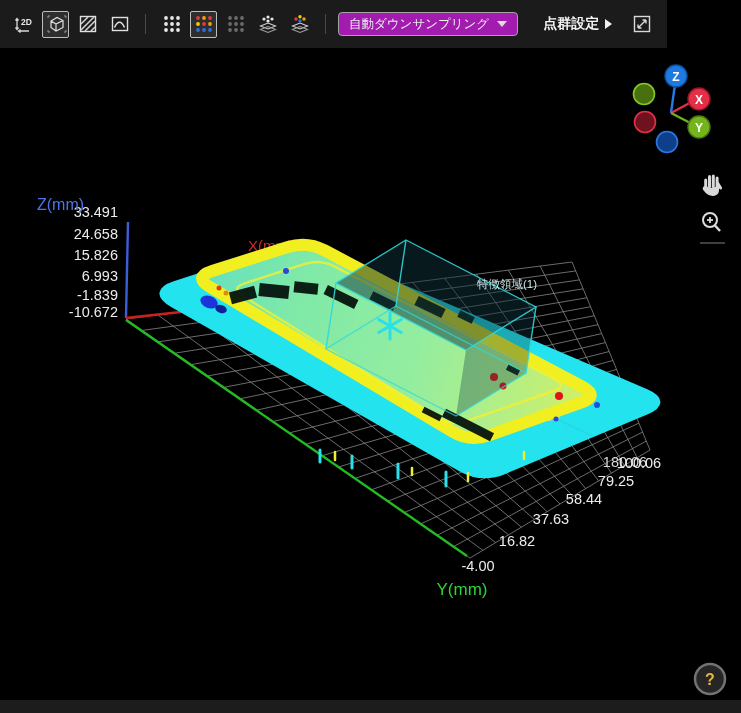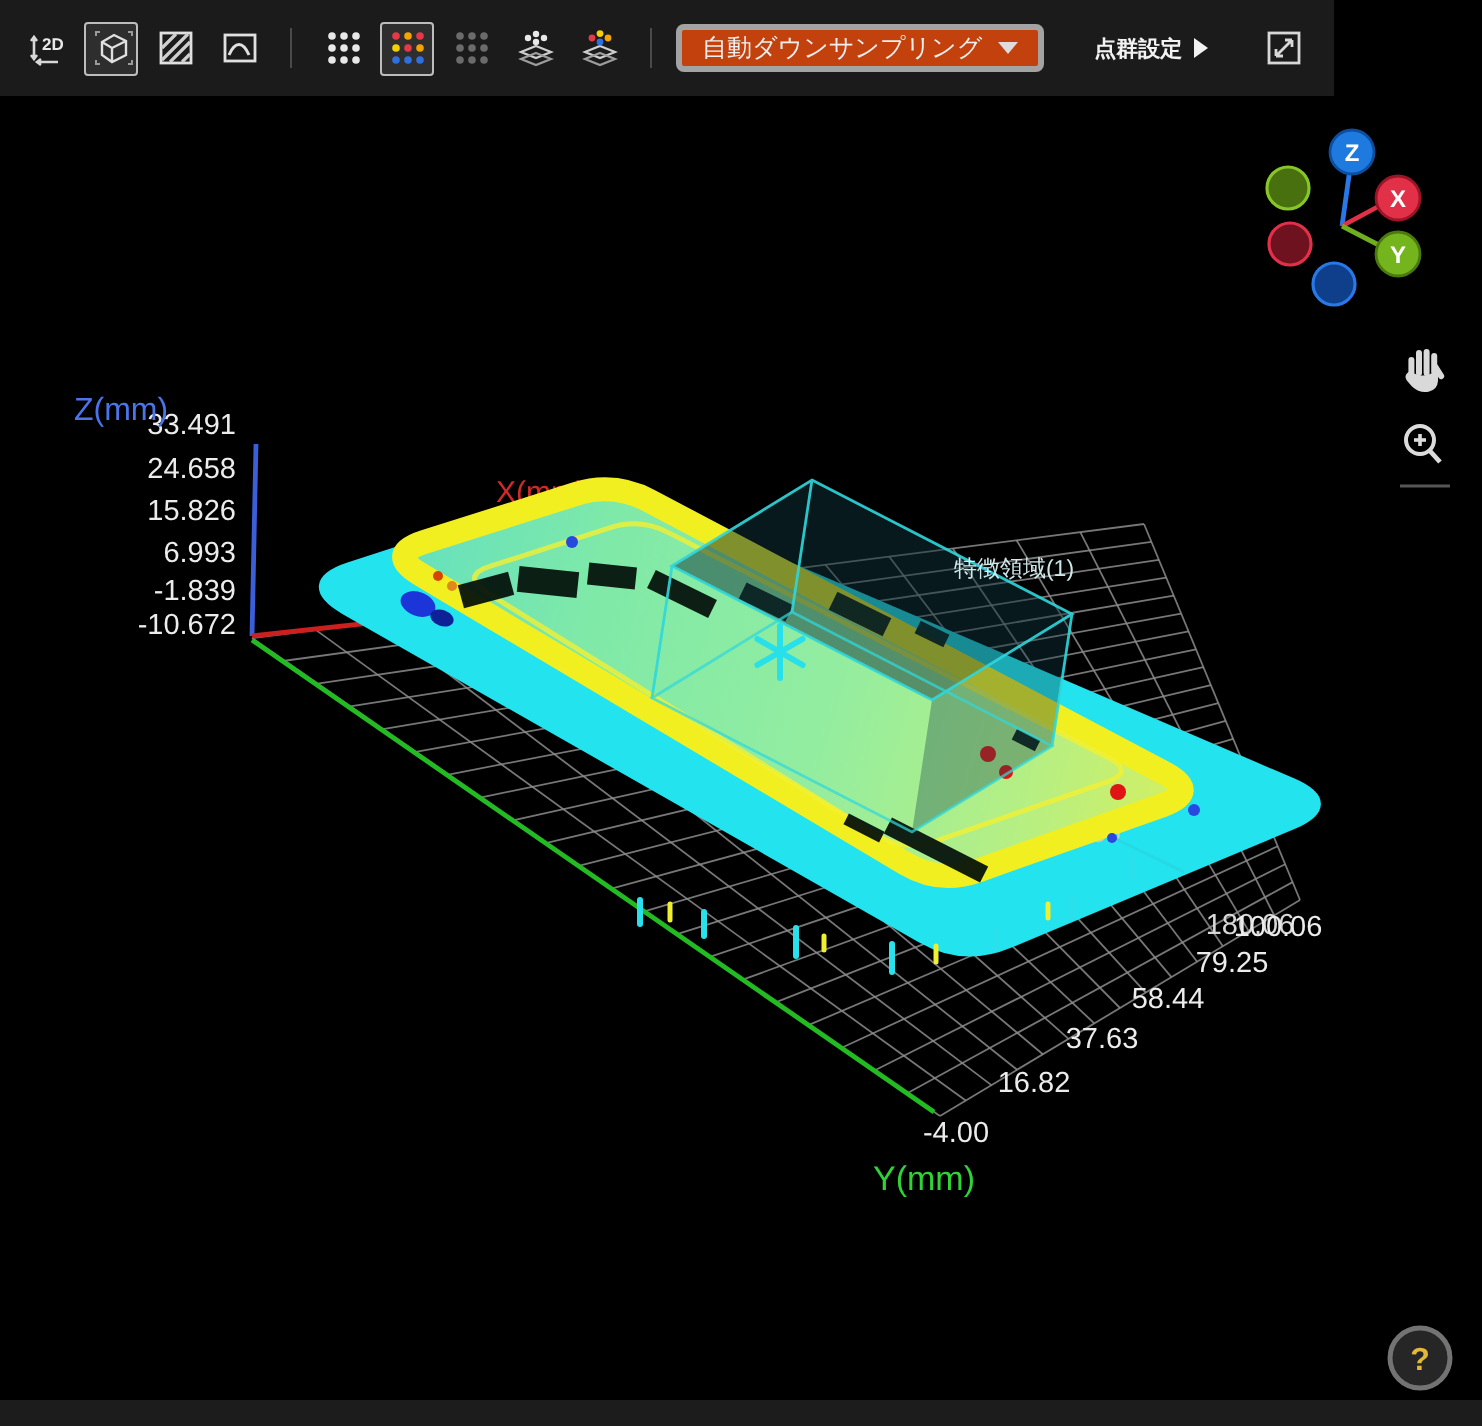--- a/index.html
+++ b/index.html
@@ -5,25 +5,25 @@
   html,body{margin:0;padding:0;background:#000;}
   body{width:741px;height:713px;position:relative;overflow:hidden;
        font-family:"Liberation Sans",sans-serif;color:#ddd;}
   
   .toolbar{position:absolute;left:0;top:0;width:667px;height:48px;background:#1b1b1b;
            display:flex;align-items:center;gap:5px;padding-left:10px;box-sizing:border-box;z-index:5;}
   .tbtn{width:27px;height:27px;display:flex;align-items:center;justify-content:center;
         background:transparent;border:1px solid transparent;border-radius:2px;padding:0;cursor:pointer;}
   .tbtn.sel{border-color:#bdbdbd;background:#2e2e2e;}
   .tdiv{width:1px;height:20px;background:#4a4a4a;margin:0 7px;flex:none;}
-  .dropdown{height:24px;background:#c2410c;border:3px solid #a3a3a3;border-radius:4px;color:#eee;
+  .dropdown{height:24px;background:#a21caf;border:1px solid #a3a3a3;border-radius:4px;color:#eee;
             font-size:12.5px;display:flex;align-items:center;gap:8px;padding:0 10px;cursor:pointer;}
   .caret{width:0;height:0;border-left:5px solid transparent;border-right:5px solid transparent;
          border-top:6px solid #ddd;}
-  .pcs{background:transparent;border:none;color:#f2f2f2;font-size:11px;font-weight:bold;
+  .pcs{background:transparent;border:none;color:#f2f2f2;font-size:14px;font-weight:bold;
        display:flex;align-items:center;gap:6px;margin-left:14px;cursor:pointer;}
   .tri{width:0;height:0;border-top:5px solid transparent;border-bottom:5px solid transparent;
        border-left:7px solid #f2f2f2;}
   .fsbtn{margin-left:auto;margin-right:12px;}
   .bottom-edge{position:absolute;left:0;bottom:0;width:741px;height:13px;background:#1c1c1c;z-index:4;}
   svg text{font-family:"Liberation Sans",sans-serif;}
 </style>
 </head>
 <body>
 

